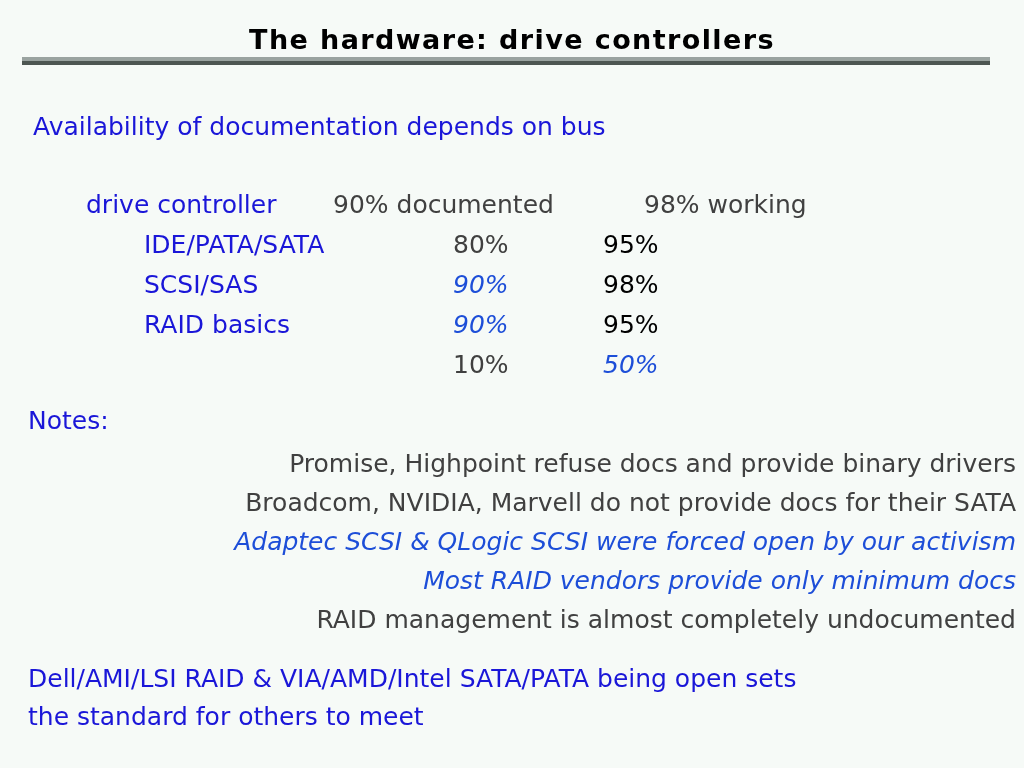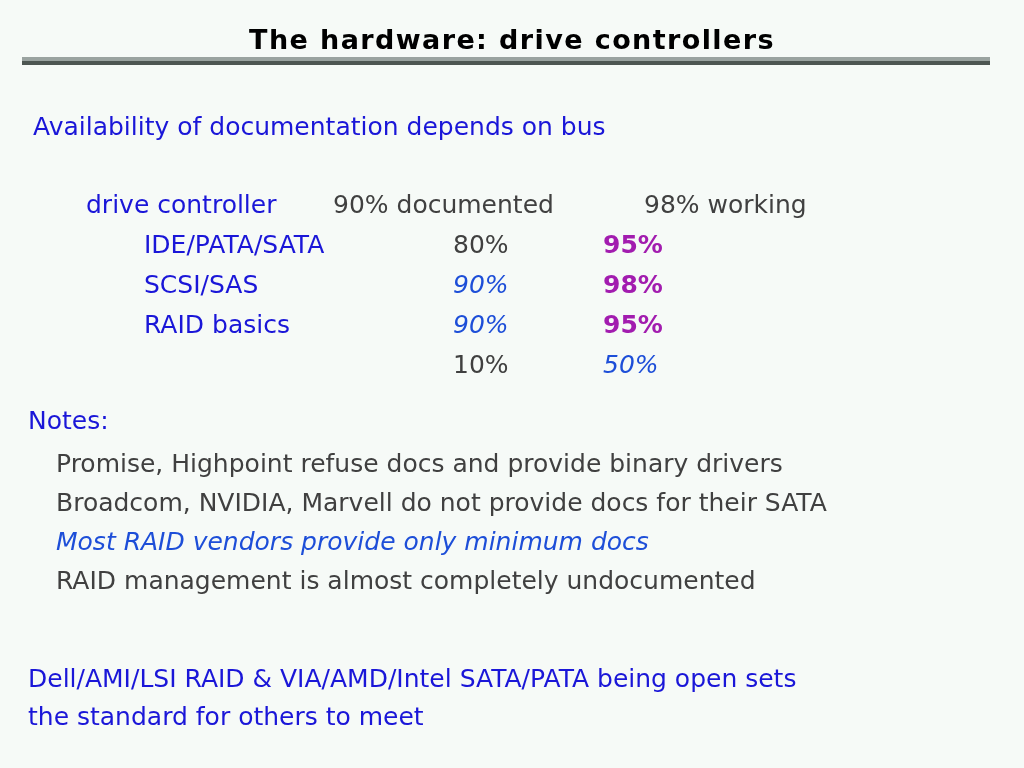--- a/index.html
+++ b/index.html
@@ -59,21 +59,21 @@
     left: 0; top: 4px;
     width: 100%;
     height: 4px;
     background: #4d5652;
   }
 
   
   .c-blue  { color: #1a16d8; }
   .c-red   { color: #404040; }
   .c-gold  { color: #1d4ed8; font-style: italic; }
-  .c-green { color: #a21caf; font-weight: bold; }
+  .c-green { color: #000000; }
 
   
   .intro {
     position: absolute;
     left: 33px;
     top: 112px;
     font-size: 25px;
     font-weight: 500;
     white-space: nowrap;
   }
@@ -122,20 +122,21 @@
     left: 28px;
     top: 0;
     font-size: 25px;
     white-space: nowrap;
   }
   .notes-list {
     position: absolute;
     left: 56px;
     top: 38px;
     width: 960px;
+    text-align: right;
   }
   .note-item {
     font-size: 25px;
     line-height: 39px;
     white-space: nowrap;
   }
 
   
   .closing {
     position: absolute;
@@ -192,20 +193,21 @@
       <span class="v2 c-gold">50%</span>
     </div>
 
   </div>
 
   <div class="notes">
     <div class="notes-title c-blue">Notes:</div>
     <div class="notes-list">
       <div class="note-item c-red">Promise, Highpoint refuse docs and provide binary drivers</div>
       <div class="note-item c-red">Broadcom, NVIDIA, Marvell do not provide docs for their SATA</div>
+      <div class="note-item c-gold">Adaptec SCSI &amp; QLogic SCSI were forced open by our activism</div>
       <div class="note-item c-gold">Most RAID vendors provide only minimum docs</div>
       <div class="note-item c-red">RAID management is almost completely undocumented</div>
     </div>
   </div>
 
   <div class="closing c-blue">
     <div class="cl-line">Dell/AMI/LSI RAID &amp; VIA/AMD/Intel SATA/PATA being open sets</div>
     <div class="cl-line">the standard for others to meet</div>
   </div>
 

